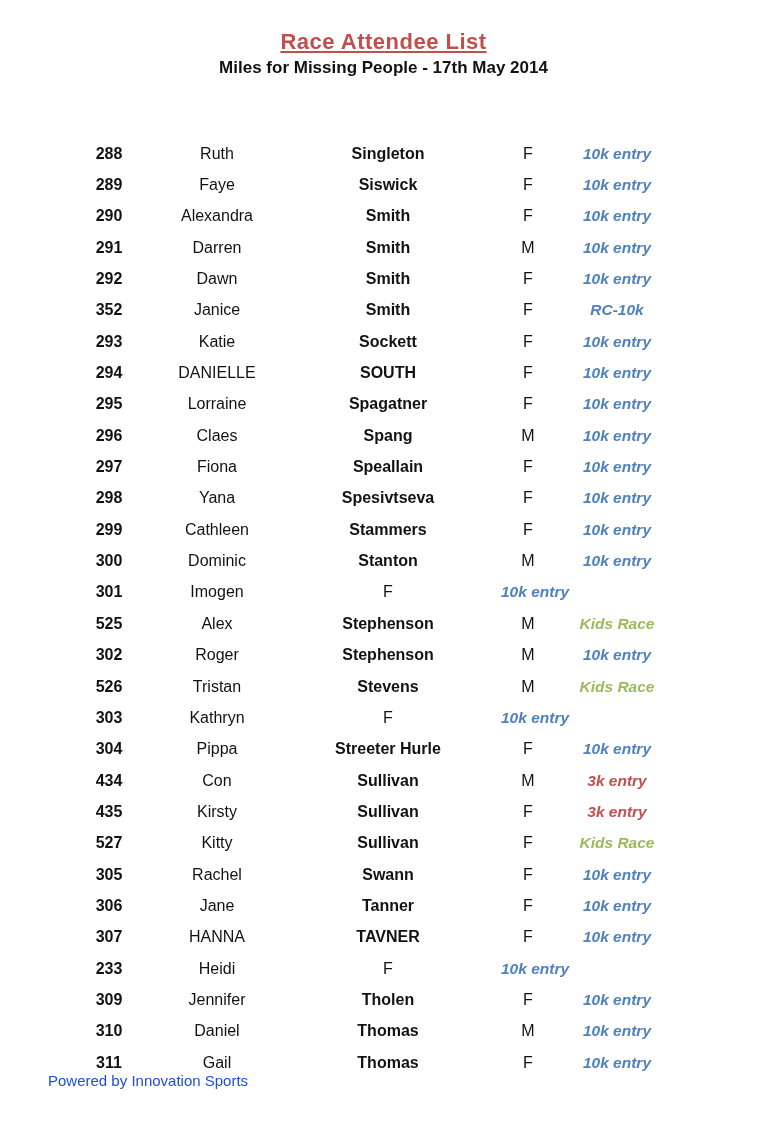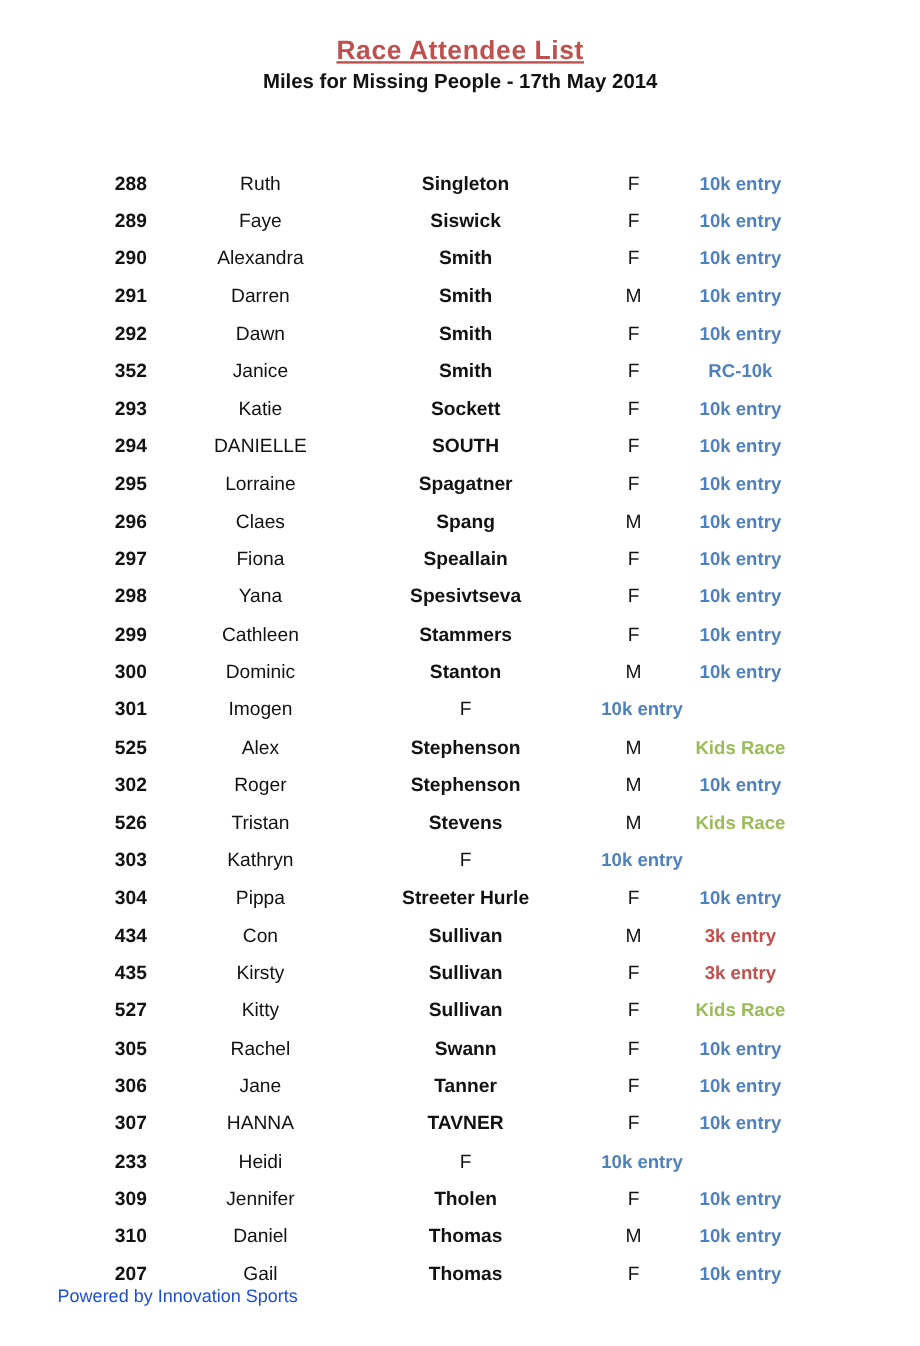--- a/index.html
+++ b/index.html
@@ -46,21 +46,21 @@
     align-items: center;
   }
   .cell {
     text-align: center;
     font-size: 16px;
     color: #121212;
     white-space: nowrap;
   }
   .cell.bib { font-weight: bold; }
   .cell.last { font-weight: bold; }
-  .cell.entry { font-weight: bold; font-size: 15.5px; }
+  .cell.entry { font-weight: bold; font-size: 15.5px; font-style: italic; }
   .footer {
     position: absolute;
     top: 1072px;
     left: 0;
     width: 100%;
     font-size: 15px;
     color: #1d4ed8;
     margin-left: 48px;
   }
 </style>
@@ -269,21 +269,21 @@
         <span class="cell entry" style="color: rgb(79, 129, 189);">10k entry</span>
       </div>
       <div class="row">
         <span class="cell bib">310</span>
         <span class="cell first">Daniel</span>
         <span class="cell last">Thomas</span>
         <span class="cell gender">M</span>
         <span class="cell entry" style="color: rgb(79, 129, 189);">10k entry</span>
       </div>
       <div class="row">
-        <span class="cell bib">207</span>
+        <span class="cell bib">311</span>
         <span class="cell first">Gail</span>
         <span class="cell last">Thomas</span>
         <span class="cell gender">F</span>
         <span class="cell entry" style="color: rgb(79, 129, 189);">10k entry</span>
       </div>
     </div>
 
   <div class="footer">Powered by Innovation Sports</div>
 
 </div>

